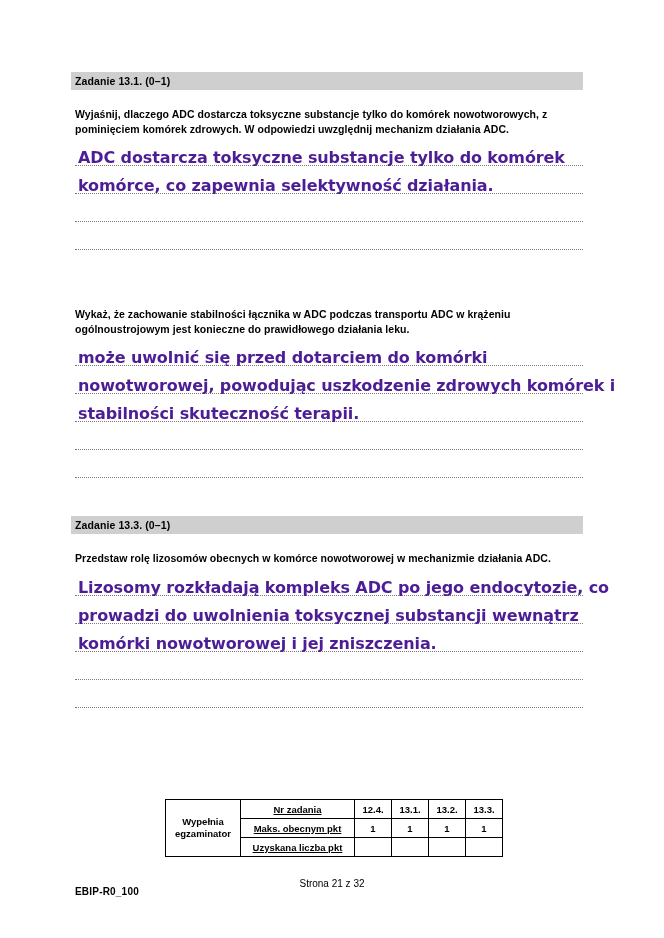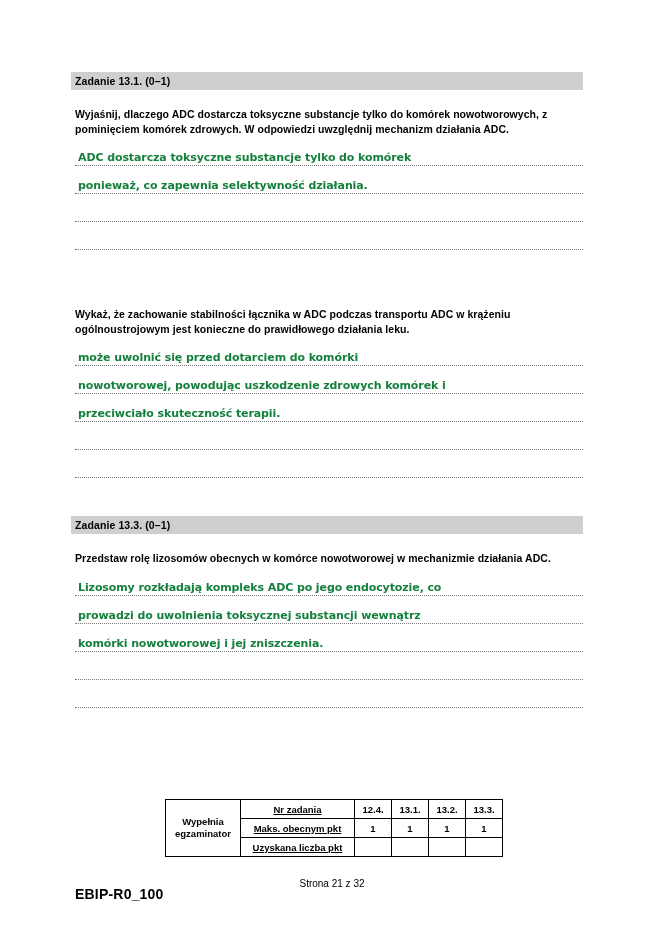--- a/index.html
+++ b/index.html
@@ -60,23 +60,23 @@
     position: relative;
     height: 28px;
     border-bottom: 1px dotted #7a7a7a;
     box-sizing: border-box;
   }
   .answer-text {
     position: absolute;
     left: 3px;
     bottom: -2px;
     white-space: nowrap;
-    color: #15803d;
+    color: #4c1d95;
     font-family: "DejaVu Sans", sans-serif;
-    font-size: 11px;
+    font-size: 16px;
     font-weight: bold;
     letter-spacing: -0.1px;
     line-height: 19px;
     text-align: center;
   }
 
   
   .score-table-wrap {
     position: absolute;
     left: 165px;
@@ -106,21 +106,21 @@
     padding-left: 4px;
     text-decoration: underline;
   }
   td.num-cell { width: 36px; }
 
   
   .footer-code {
     position: absolute;
     left: 75px;
     top: 886px;
-    font-size: 14px;
+    font-size: 10px;
     font-weight: bold;
     letter-spacing: 0.2px;
   }
   .footer-page {
     position: absolute;
     left: 0;
     top: 878px;
     width: 664px;
     text-align: center;
     font-size: 10px;
@@ -133,40 +133,40 @@
   <div class="content">
 
     <div class="task">
       <div class="task-header">Zadanie 13.1. (0–1)</div>
       <div class="task-prompt">Wyjaśnij, dlaczego ADC dostarcza toksyczne substancje tylko do komórek nowotworowych, z pominięciem komórek zdrowych. W odpowiedzi uwzględnij mechanizm działania ADC.</div>
       <div class="lines">
         <div class="line">
           <span class="answer-text">ADC dostarcza toksyczne substancje tylko do komórek</span>
         </div>
         <div class="line">
-          <span class="answer-text">ponieważ, co zapewnia selektywność działania.</span>
+          <span class="answer-text">komórce, co zapewnia selektywność działania.</span>
         </div>
         <div class="line"></div>
         <div class="line"></div>
       </div>
     </div>
 
     <div style="height:40px"></div>
 
     <div class="task">
       <div class="task-prompt">Wykaż, że zachowanie stabilności łącznika w ADC podczas transportu ADC w krążeniu ogólnoustrojowym jest konieczne do prawidłowego działania leku.</div>
       <div class="lines">
         <div class="line">
           <span class="answer-text">może uwolnić się przed dotarciem do komórki</span>
         </div>
         <div class="line">
           <span class="answer-text">nowotworowej, powodując uszkodzenie zdrowych komórek i</span>
         </div>
         <div class="line">
-          <span class="answer-text">przeciwciało skuteczność terapii.</span>
+          <span class="answer-text">stabilności skuteczność terapii.</span>
         </div>
         <div class="line"></div>
         <div class="line"></div>
       </div>
     </div>
 
     <div style="height:38px"></div>
 
     <div class="task">
       <div class="task-header">Zadanie 13.3. (0–1)</div>

